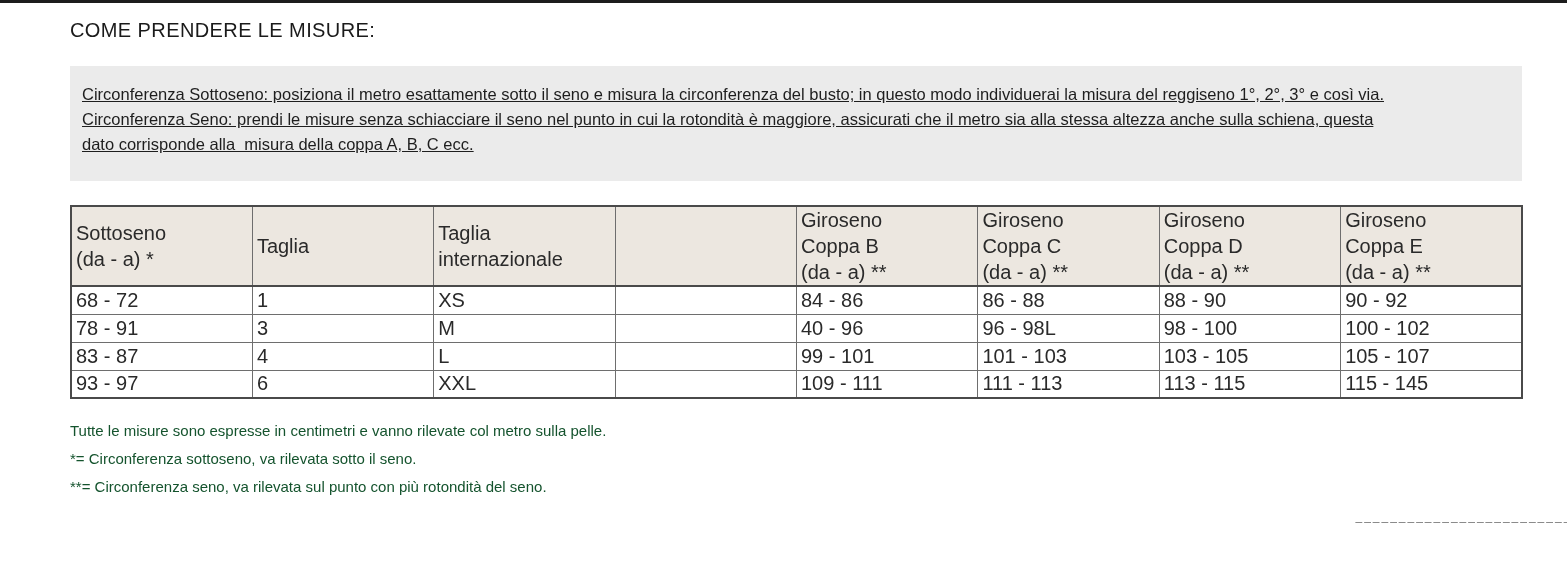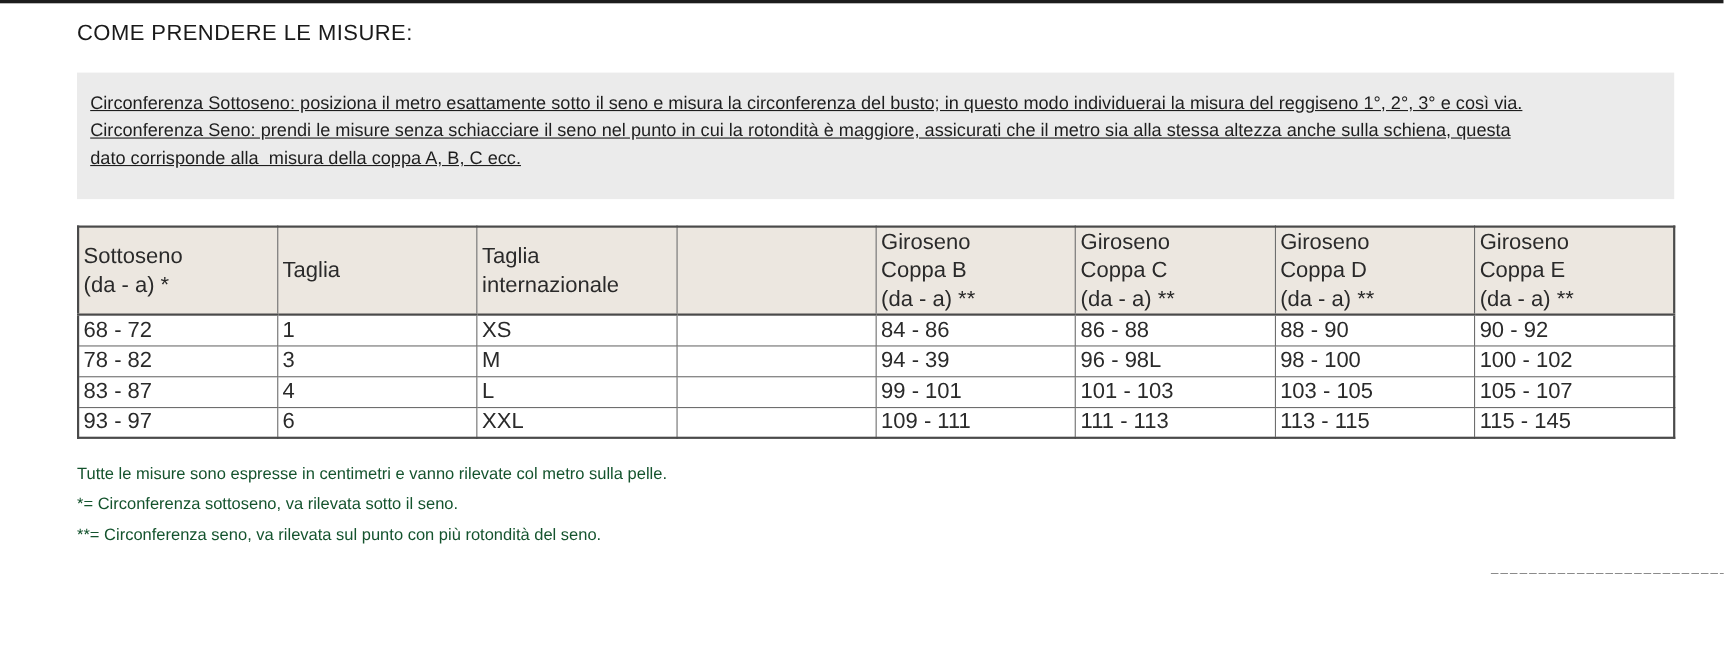--- a/index.html
+++ b/index.html
@@ -140,25 +140,25 @@
           <td>68 - 72</td>
           <td>1</td>
           <td>XS</td>
           <td></td>
           <td>84 - 86</td>
           <td>86 - 88</td>
           <td>88 - 90</td>
           <td>90 - 92</td>
         </tr>
         <tr>
-          <td>78 - 82</td>
+          <td>78 - 91</td>
           <td>3</td>
           <td>M</td>
           <td></td>
-          <td>94 - 39</td>
+          <td>40 - 96</td>
           <td>96 - 98L</td>
           <td>98 - 100</td>
           <td>100 - 102</td>
         </tr>
         <tr>
           <td>83 - 87</td>
           <td>4</td>
           <td>L</td>
           <td></td>
           <td>99 - 101</td>

